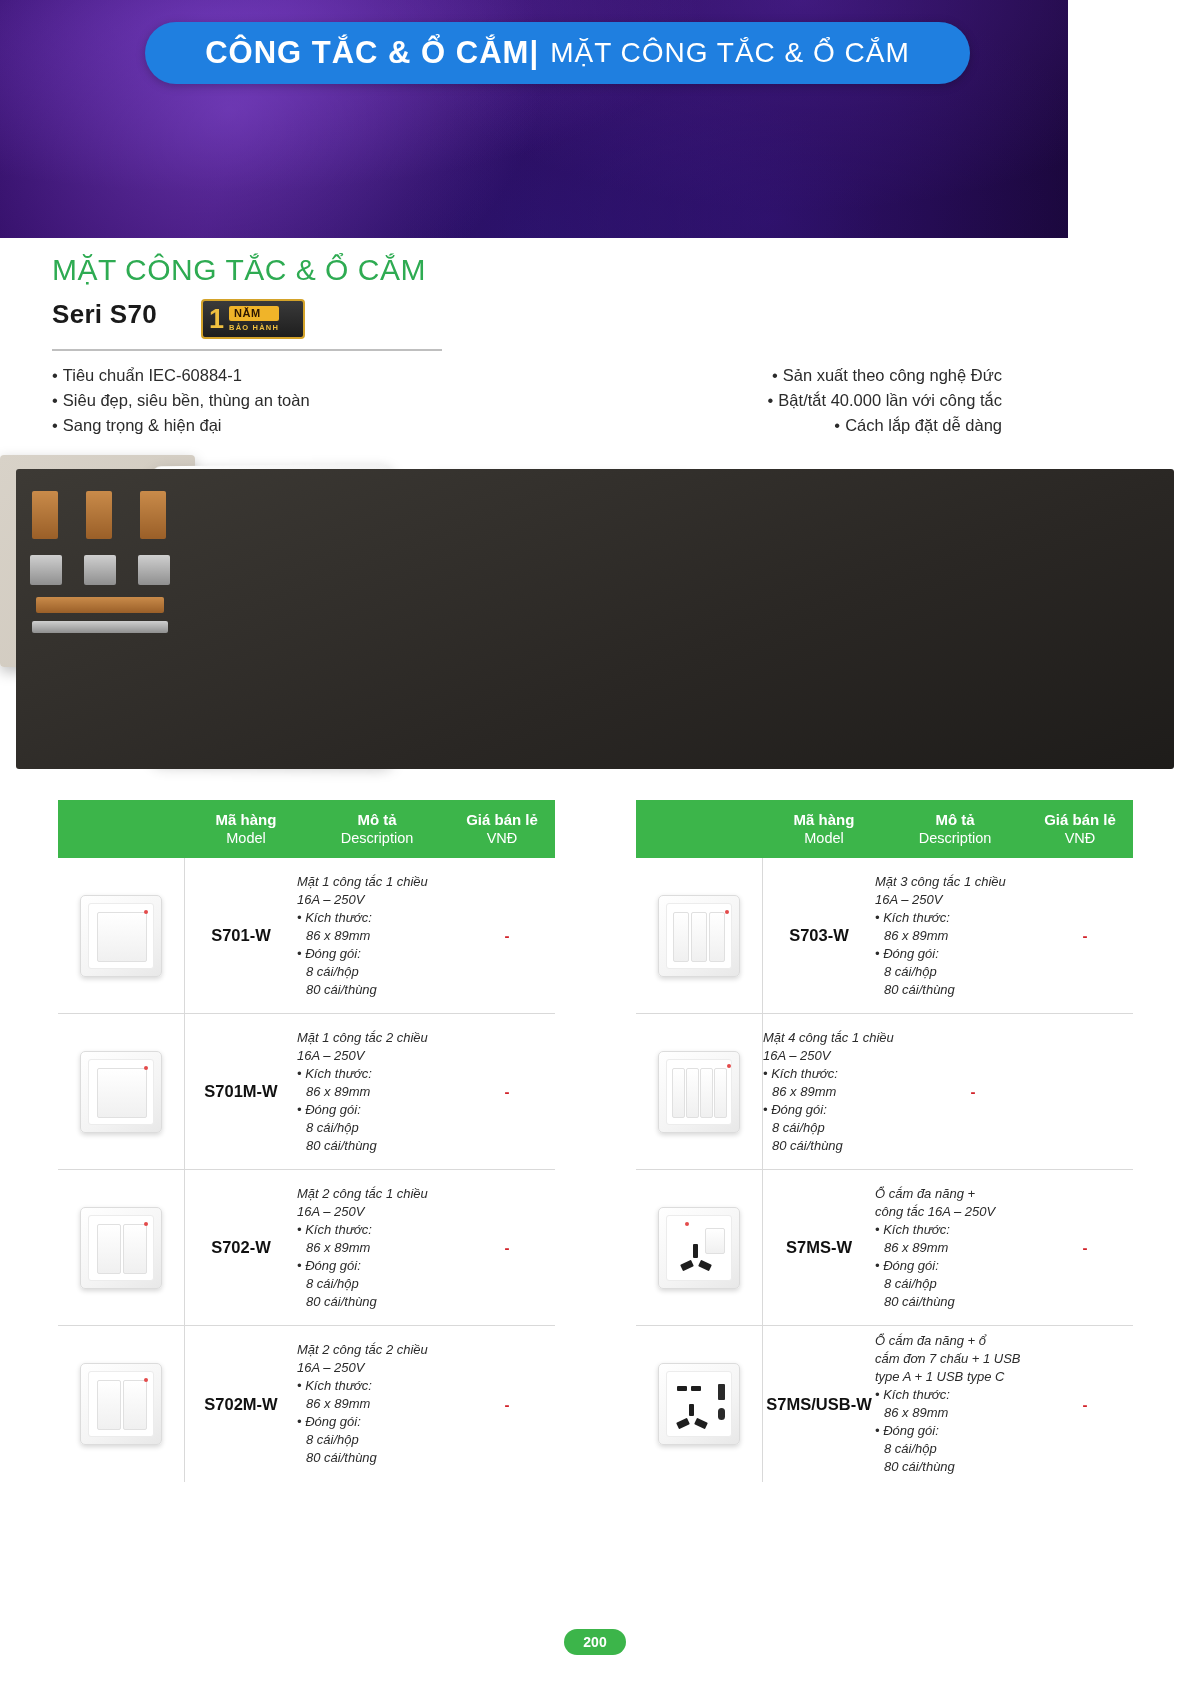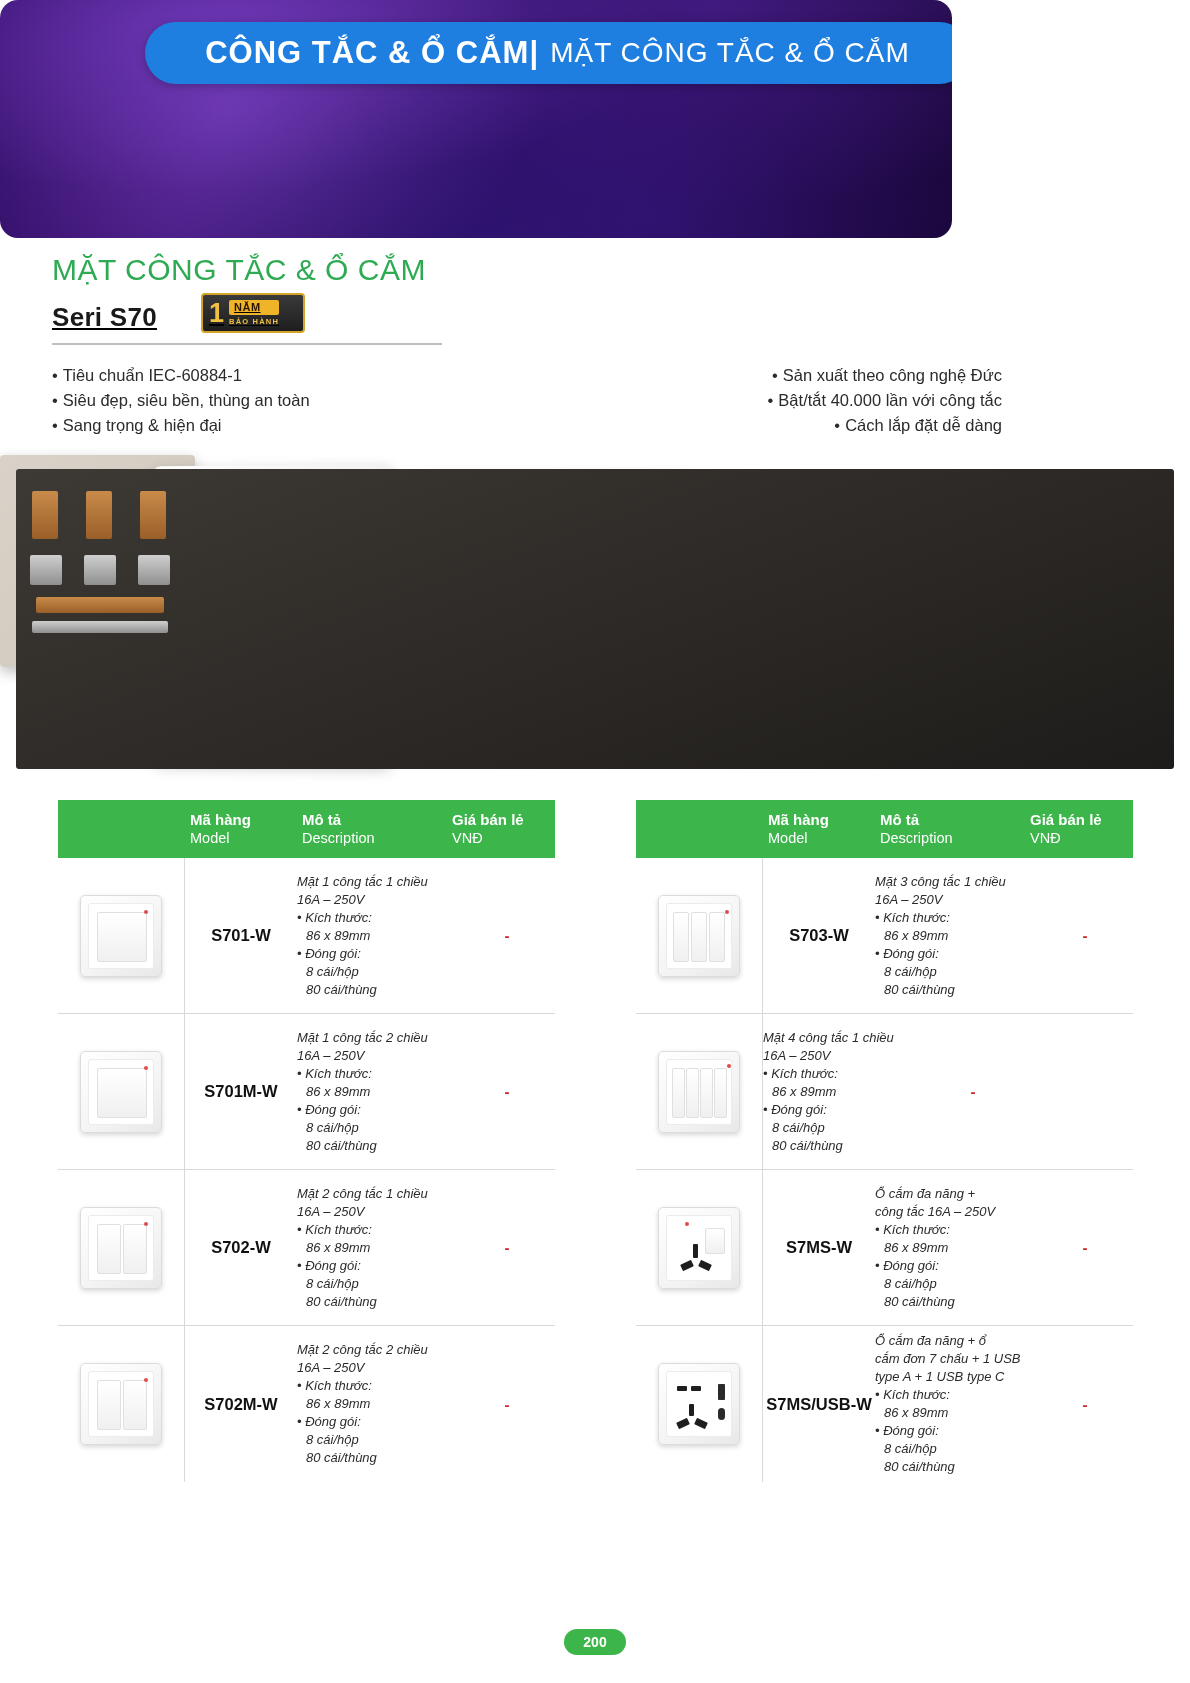--- a/index.html
+++ b/index.html
@@ -9,29 +9,28 @@
     height: 1683px;
     font-family: "Liberation Sans", sans-serif;
     background: #ffffff;
     position: relative;
     overflow: hidden;
   }
 
   
   .banner {
     position: relative;
-    width: 952px;
+    width: 1068px;
     height: 238px;
     background:
       radial-gradient(ellipse 700px 240px at 20% 10%, rgba(120,60,200,0.55), rgba(0,0,0,0) 70%),
       radial-gradient(ellipse 600px 300px at 75% 0%, rgba(90,40,170,0.55), rgba(0,0,0,0) 70%),
       radial-gradient(ellipse 500px 260px at 50% 100%, rgba(40,20,110,0.6), rgba(0,0,0,0) 70%),
       linear-gradient(110deg, #2b0a5e 0%, #3a1070 25%, #2a0c5a 50%, #200845 75%, #180636 100%);
     overflow: hidden;
-    border-radius: 18px;
   }
   .banner:before {
     content:"";
     position:absolute;
     left:-120px; top:-150px;
     width:700px; height:520px;
     background: radial-gradient(ellipse at center, rgba(150,90,230,0.45), rgba(150,90,230,0) 65%);
     transform: rotate(-18deg);
   }
   .banner:after {
@@ -76,21 +75,21 @@
   }
 
   
   .title-block { position:absolute; left:52px; top:253px; width: 1090px; }
   .prod-title {
     font-size: 30px;
     color: #2eab52;
     letter-spacing: 0.5px;
     font-weight: 500;
   }
-  .seri-row { display:flex; align-items:flex-end; margin-top: 6px; text-decoration: underline; }
+  .seri-row { display:flex; align-items:flex-start; margin-top: 12px; }
   .seri-name {
     font-size: 26px;
     font-weight: bold;
     color: #1a1a1a;
     letter-spacing: 0.3px;
     margin-right: 44px;
   }
   .warranty-badge {
     width: 104px;
     height: 40px;
@@ -204,21 +203,21 @@
   .tables { position:absolute; left:58px; top:800px; width:1075px; display:flex; justify-content:space-between; }
   .tbl { width: 497px; }
   .tbl-head {
     background:#3cb54a;
     height: 58px;
     display:flex;
     align-items:center;
     color:#ffffff;
     padding-left: 132px;
   }
-  .th { }
+  .th { text-align:center; }
   .th .vi { font-size: 15px; font-weight: bold; line-height: 18px; }
   .th .en { font-size: 14.5px; font-weight: normal; line-height: 18px; }
   .th-model { width: 112px; }
   .th-desc  { width: 150px; }
   .th-price { width: 100px; }
 
   .row { display:flex; border-bottom:1px solid #d9d9d9; min-height: 156px; }
   .row:last-child { border-bottom: none; }
   .cell-img {
     width: 127px;

